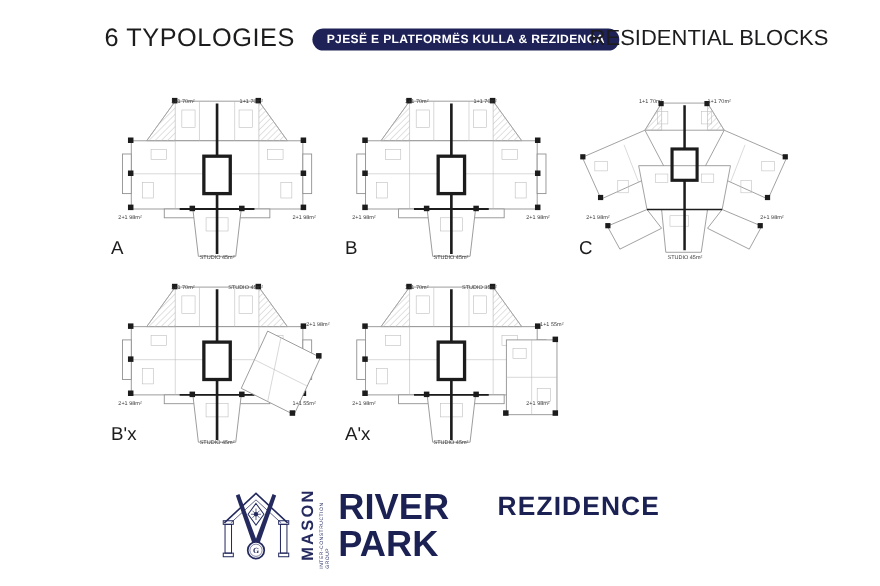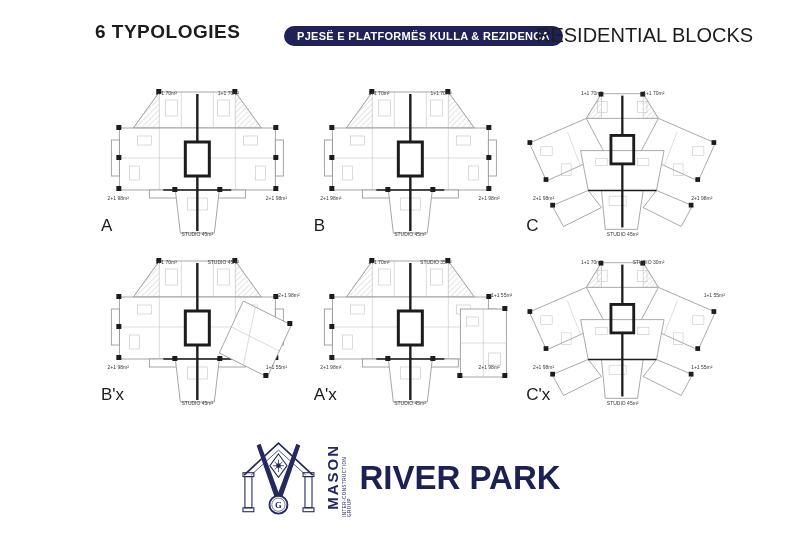--- a/index.html
+++ b/index.html
@@ -1,20 +1,20 @@
 <!DOCTYPE html>
 <html><head>
 <meta charset="utf-8">
 <style>
   html,body{margin:0;padding:0;background:#ffffff;}
   .slide{position:relative;width:800px;height:533px;background:#ffffff;overflow:hidden;
          font-family:"Liberation Sans",sans-serif;color:#1c1c1e;}
 
   
-  .title-left{position:absolute;left:95px;top:21px;font-size:19px;font-weight:700;
+  .title-left{position:absolute;left:95px;top:21px;font-size:23px;font-weight:400;
               letter-spacing:.5px;color:#1c1c1e;}
   .badge{position:absolute;left:284px;top:26px;height:20px;padding:0 13px;border-radius:11px;
          background:#1e2257;color:#ffffff;font-size:11px;font-weight:600;letter-spacing:.3px;
          display:flex;align-items:center;white-space:nowrap;}
   .title-right{position:absolute;left:536px;top:24px;font-size:20px;font-weight:500;color:#1c1c1e;}
 
   
   .plans{position:absolute;left:93px;top:86px;width:634px;display:grid;
          grid-template-columns:repeat(3,1fr);grid-auto-rows:152px;row-gap:17px;column-gap:4px;}
   .card{position:relative;}
@@ -236,32 +236,20 @@
         </svg>
       <span class="ul lt">1+1 70m²</span>
       <span class="ul rt">STUDIO 35m²</span>
       <span class="ul r">1+1 55m²</span>
       <span class="ul lb">2+1 98m²</span>
       <span class="ul rb">2+1 98m²</span>
       <span class="ul cb">STUDIO 45m²</span>
       <figcaption class="letter">A'x</figcaption>
     </figure>
 
-    <figure class="card" style="margin:0;">
-      <svg class="plan" viewBox="0 0 220 152">
-          <use href="#gC"></use>
-        </svg>
-      <span class="ul lt">1+1 70m²</span>
-      <span class="ul rt">STUDIO 30m²</span>
-      <span class="ul r">1+1 55m²</span>
-      <span class="ul lb">2+1 98m²</span>
-      <span class="ul rb">1+1 55m²</span>
-      <span class="ul cb">STUDIO 45m²</span>
-      <figcaption class="letter">C'x</figcaption>
-    </figure>
 
   </div>
 
   <div class="footer">
     <svg class="emblem" viewBox="0 0 100 105">
       <g stroke="#242a5e" fill="none" stroke-width="1.4">
 
         <rect x="7" y="52" width="9" height="40"></rect>
         <rect x="4.5" y="47" width="14" height="5"></rect>
         <rect x="4.5" y="92" width="14" height="5"></rect>
@@ -293,16 +281,17 @@
       <text x="50" y="92.5" text-anchor="middle" font-size="11" font-weight="bold" font-family="Liberation Serif, serif" fill="#242a5e">G</text>
     </svg>
 
     <div class="vtext">
       <span class="vmain">MASON</span>
       <span class="vsub">INTER-CONSTRUCTION GROUP</span>
     </div>
 
     <div class="titles">
       <div class="rp">RIVER PARK</div>
+      <div class="rz">REZIDENCE</div>
     </div>
   </div>
 
 </div>
 
 </body></html>

